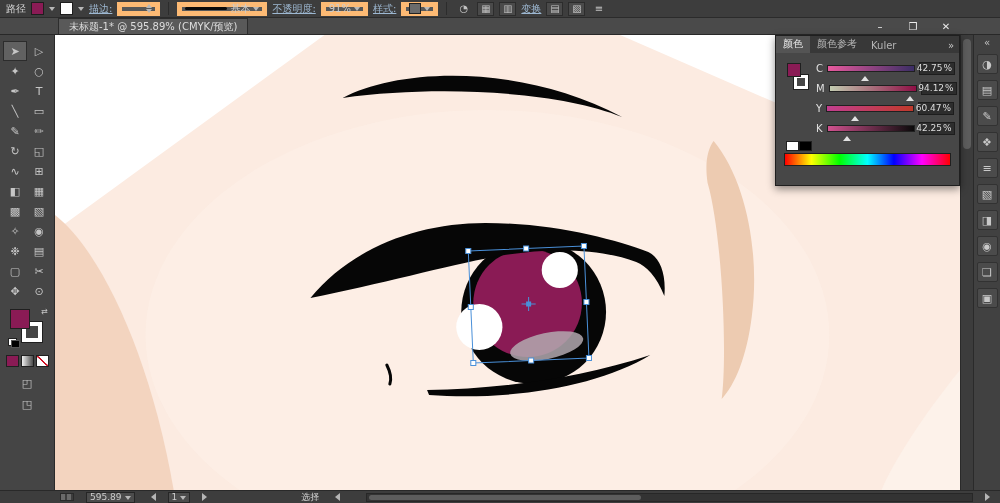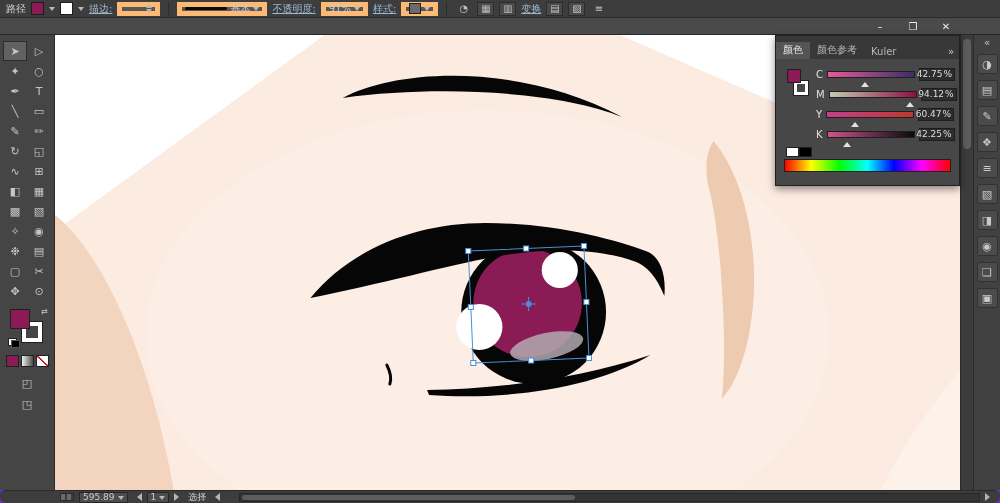--- a/index.html
+++ b/index.html
@@ -55,21 +55,21 @@
 
   .vscroll { width:13px; background:#3c3c3c; border-left:1px solid #2a2a2a; position:relative; flex:none; }
   .vthumb { position:absolute; left:2px; right:2px; top:4px; height:110px; background:#5d5d5d; border-radius:5px; }
 
   .dock { width:27px; background:#414141; border-left:1px solid #2a2a2a; display:flex; flex-direction:column; align-items:center; padding-top:2px; flex:none; }
   .dock-expand { color:#c2c2c2; font-size:10px; height:14px; cursor:pointer; }
   .dock-icon { width:21px; height:20px; margin:3px 0; background:#4b4b4b; border:1px solid #323232; border-radius:2px; color:#c9c9c9; font-size:11px; display:flex; align-items:center; justify-content:center; cursor:pointer; }
 
   
   .color-panel { position:absolute; top:0; right:40px; width:185px; height:151px; background:#474747; border:1px solid #1f1f1f; box-shadow:0 3px 8px rgba(0,0,0,.45); z-index:6; }
-  .panel-tabs { height:23px; background:#383838; display:flex; align-items:flex-end; font-size:10px; }
+  .panel-tabs { height:17px; background:#383838; display:flex; align-items:flex-end; font-size:10px; }
   .panel-tab { padding:1px 7px 2px; color:#b5b5b5; cursor:pointer; }
   .panel-tab.active { background:#545454; color:#eaeaea; }
   .panel-chevrons { margin-left:auto; padding:0 5px 2px; color:#c8c8c8; cursor:pointer; }
   .panel-body { position:relative; padding:5px 6px 0 40px; }
   .pfs { position:absolute; left:9px; top:10px; width:30px; height:40px; }
   .pfs .fs-stroke { left:9px; top:12px; width:14px; height:14px; border-width:3px; }
   .pfs .fs-fill { width:14px; height:14px; }
   .srow { display:flex; align-items:center; gap:4px; height:20px; }
   .slabel { width:9px; color:#e0e0e0; font-size:10px; }
   .strack { position:relative; width:88px; height:7px; border:1px solid #202020; flex:none; }
@@ -80,26 +80,26 @@
   .sthumb { position:absolute; top:6px; width:0; height:0; border:4px solid transparent; border-bottom:5px solid #e2e2e2; transform:translateX(-4px); }
   .sval { width:36px; height:13px; background:#2d2d2d; border:1px solid #1d1d1d; color:#dddddd; font-size:9px; display:inline-flex; align-items:center; justify-content:flex-end; gap:1px; padding:0 2px; }
   .swatch-row { display:flex; gap:0; margin:3px 0 0 -30px; }
   .swq { width:13px; height:10px; border:1px solid #202020; cursor:pointer; }
   .swq.w { background:#ffffff; }
   .swq.b { background:#000000; }
   .spectrum { height:13px; margin:2px 2px 0 -32px; border:1px solid #202020; cursor:crosshair;
     background:linear-gradient(to right,#ff0000 0%,#ffff00 16%,#00ff00 33%,#00ffff 50%,#0000ff 66%,#ff00ff 83%,#ff0000 100%); }
 
   
-  .statusbar { position:absolute; left:0; right:0; bottom:0; height:13px; background:#3d3d3d; border-top:1px solid #292929; display:flex; align-items:center; gap:5px; padding:0 6px 0 60px; font-size:9px; color:#cccccc;border-radius:6px; }
+  .statusbar { position:absolute; left:0; right:0; bottom:0; height:13px; background:#3d3d3d; border-top:1px solid #292929; display:flex; align-items:center; gap:12px; padding:0 6px 0 60px; font-size:9px; color:#cccccc; }
   .sb-grip { width:14px; height:8px; background:linear-gradient(to right,#6a6a6a 4px,#3d3d3d 4px,#3d3d3d 6px,#6a6a6a 6px,#6a6a6a 10px,#3d3d3d 10px); border:1px solid #2a2a2a; }
   .sb-combo { background:#4c4c4c; border:1px solid #262626; height:11px; display:inline-flex; align-items:center; gap:3px; padding:0 3px; }
   .tri-l { width:0;height:0;border:4px solid transparent;border-right:5px solid #b5b5b5; display:inline-block; cursor:pointer;}
   .tri-r { width:0;height:0;border:4px solid transparent;border-left:5px solid #b5b5b5; display:inline-block; cursor:pointer;}
-  .sb-status { color:#d2d2d2; }
+  .sb-status { margin-left:78px; color:#d2d2d2; }
   .hscroll { flex:1; height:9px; background:#333333; border:1px solid #272727; position:relative; margin-left:14px; }
   .hthumb { position:absolute; left:2px; top:1px; height:5px; width:45%; background:#5d5d5d; border-radius:3px; }
 </style>
 </head>
 <body>
 
 <div class="app">
 
   <div class="topbar">
     <span class="cb-label">路径</span>
@@ -135,20 +135,23 @@
     <span class="cb-iconbtn flat">◔</span>
     <span class="cb-iconbtn">▦</span>
     <span class="cb-iconbtn">▥</span>
     <span class="linklabel">变换</span>
     <span class="cb-iconbtn">▤</span>
     <span class="cb-iconbtn">▧</span>
     <span class="cb-iconbtn flat">≡</span>
   </div>
 
   <div class="tabbar">
+    <div class="doc-tab">
+      <span>未标题-1* @ 595.89% (CMYK/预览)</span>
+    </div>
     <div class="win-controls">
       <span class="win-btn">–</span>
       <span class="win-btn">❐</span>
       <span class="win-btn">✕</span>
     </div>
   </div>
 
   <div class="main">
 
     <div class="toolbar">

